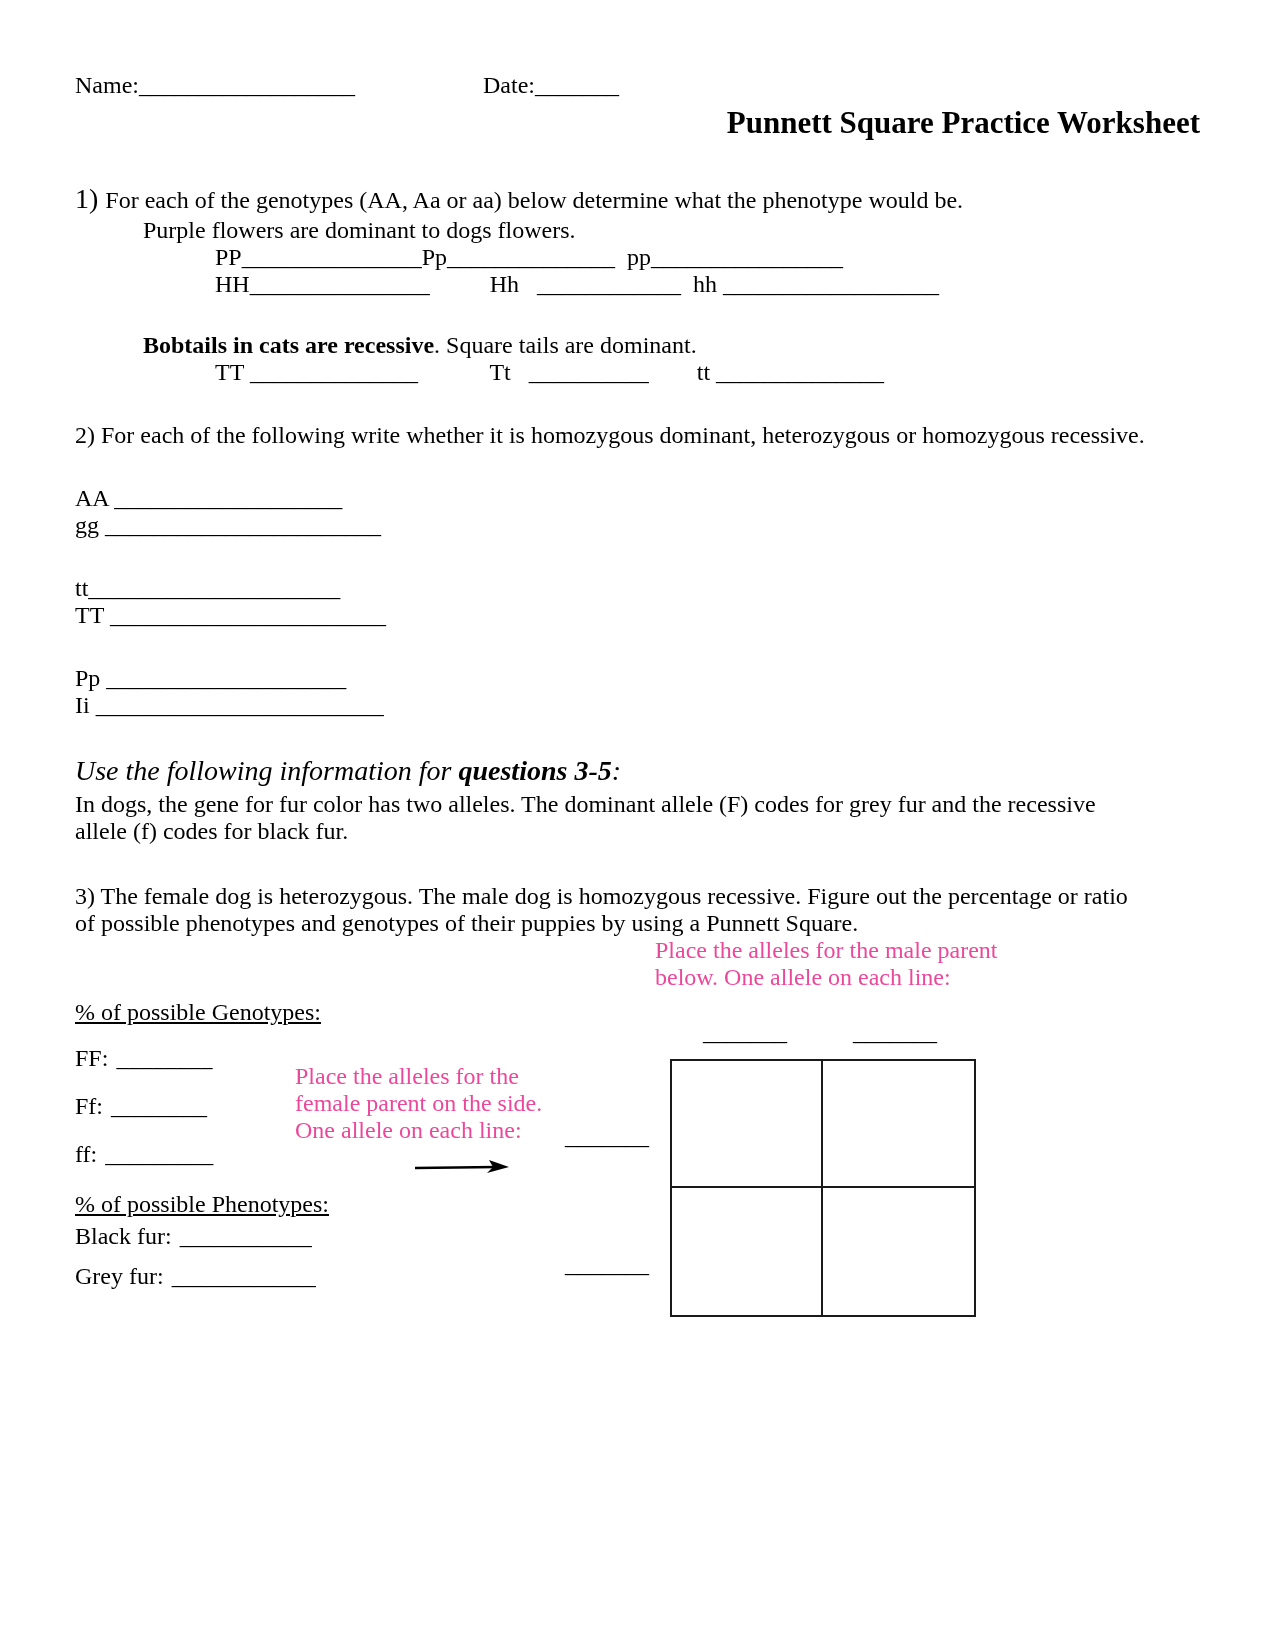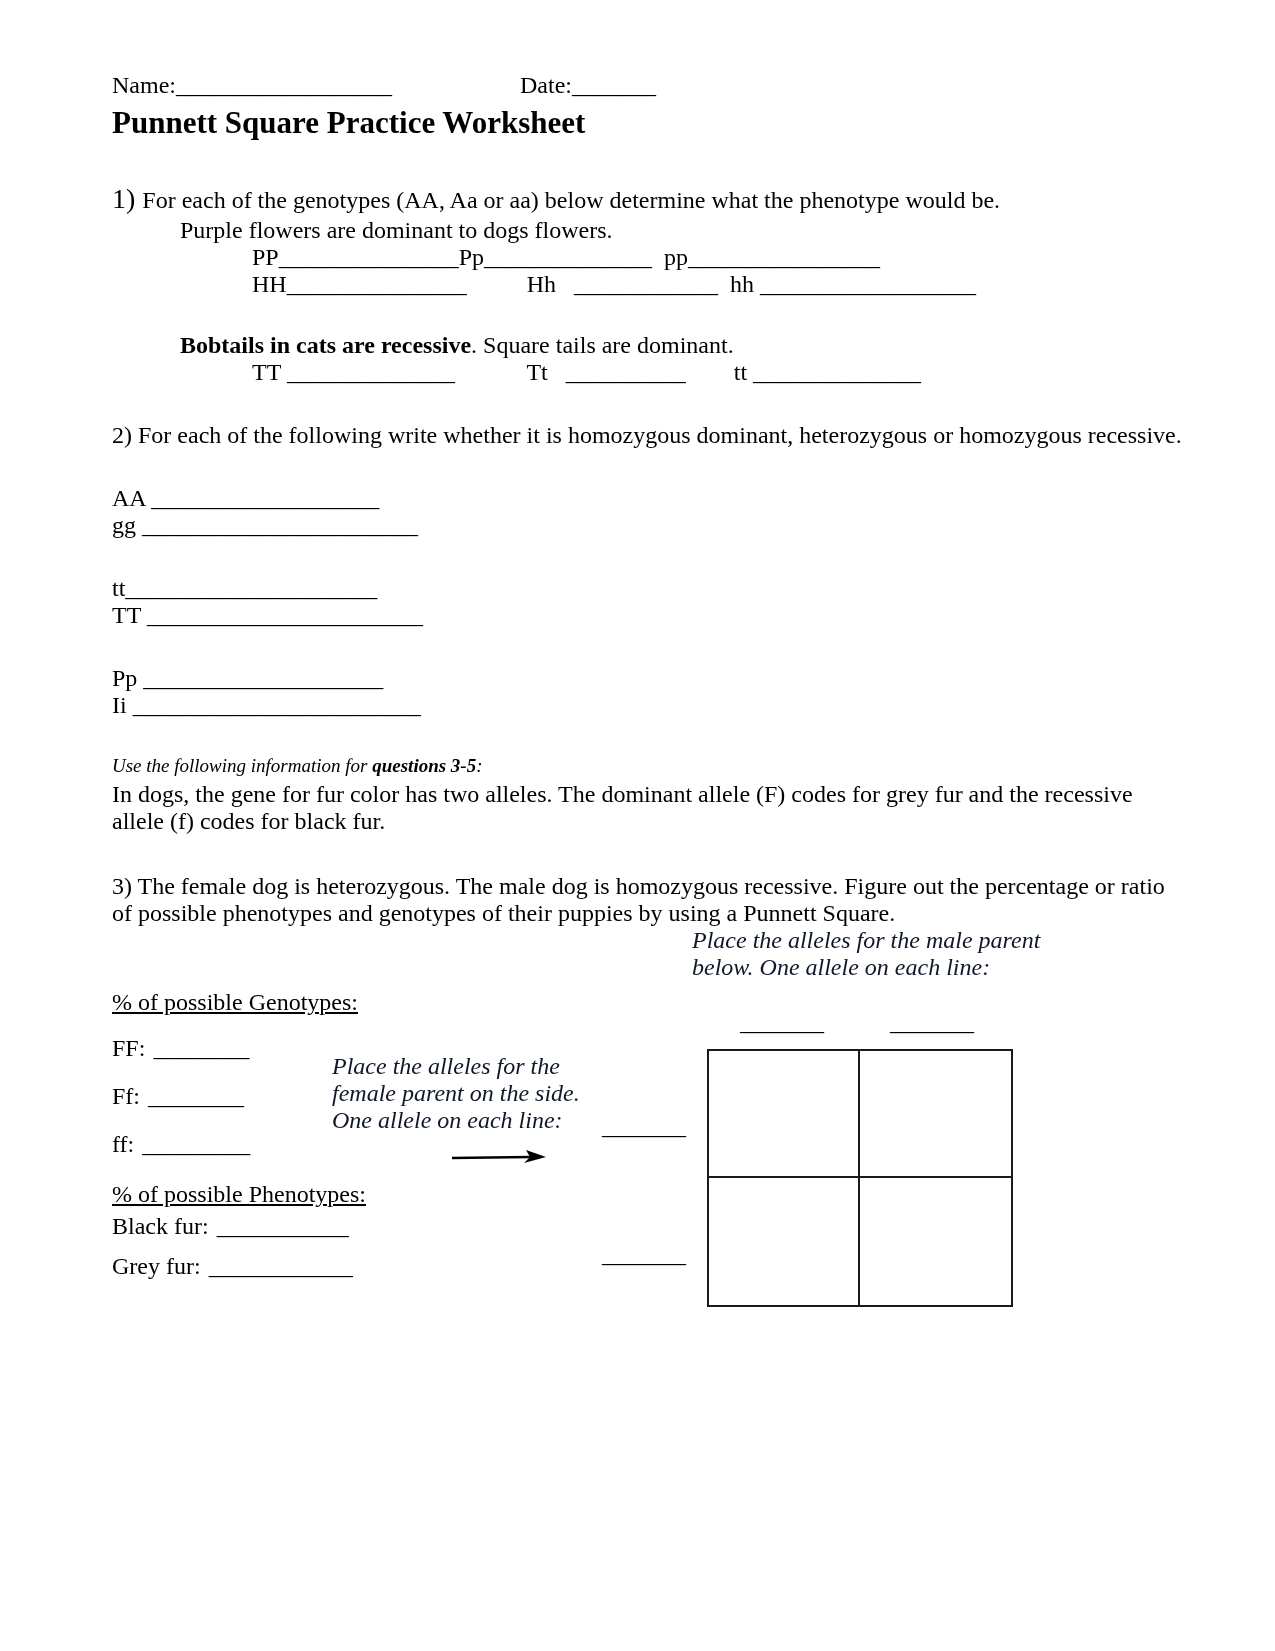--- a/index.html
+++ b/index.html
@@ -1,62 +1,61 @@
 <!DOCTYPE html>
 <html><head>
 <meta charset="utf-8">
 <style>
   * { box-sizing: border-box; }
   body { margin: 0; background: #ffffff; }
   .page {
     position: relative;
     width: 1275px;
     min-height: 1651px;
-    padding: 72px 75px 40px 112px;
+    padding: 72px 75px 40px 75px;
     background: #ffffff;
     font-family: "Liberation Serif", serif;
     font-size: 24px;
     color: #000000;
   }
   p { margin: 0; }
   .header-row { display: flex; align-items: baseline; }
   .field { white-space: pre; }
   .date-field { margin-left: 128px; }
   .blank { white-space: pre; }
   h1.title {
     margin: 6px 0 0 0;
-    text-align: left;
+    text-align: right;
     font-size: 31px;
     font-weight: bold;
     font-family: "Liberation Serif", serif;
   }
   .q-prompt { margin-top: 42px; max-width: 1075px; }
   .qnum { font-size: 28px; }
   .indent1 { margin-left: 68px; }
   .indent2 { margin-left: 140px; }
   .genoline { white-space: pre; }
   .statement { margin-top: 2px; }
   .spaced { margin-top: 34px; }
   .q2-prompt { margin-top: 36px; }
   .q2row { margin-top: 36px; display: flex; flex-direction: column; }
   .q2row:first-of-type { margin-top: 36px; }
   .q2left { display: inline-block; width: 355px; }
   .info-heading {
     margin-top: 36px;
     font-style: italic;
-    font-size: 19px;
+    font-size: 28px;
   }
   .info-heading b { font-style: italic; }
   .info-body { margin-top: 4px; max-width: 1075px; }
   .q3-prompt { margin-top: 38px; max-width: 1075px; }
   .q3-layout { position: relative; height: 430px; margin-top: 4px; }
   .abs { position: absolute; }
   .note {
-    font-style: italic;
-    color: #0f172a;
+    color: #ec4899;
   }
   .male-note { left: 580px; top: -4px; width: 400px; }
   .female-note { left: 220px; top: 122px; width: 248px; }
   .sub-heading { text-decoration: underline; }
   .genotypes-heading { left: 0; top: 58px; }
   .phenotypes-heading { left: 0; top: 250px; }
   .answer-row { white-space: pre; }
   .row-ff1 { left: 0; top: 104px; }
   .row-ff2 { left: 0; top: 152px; }
   .row-ff3 { left: 0; top: 200px; }

